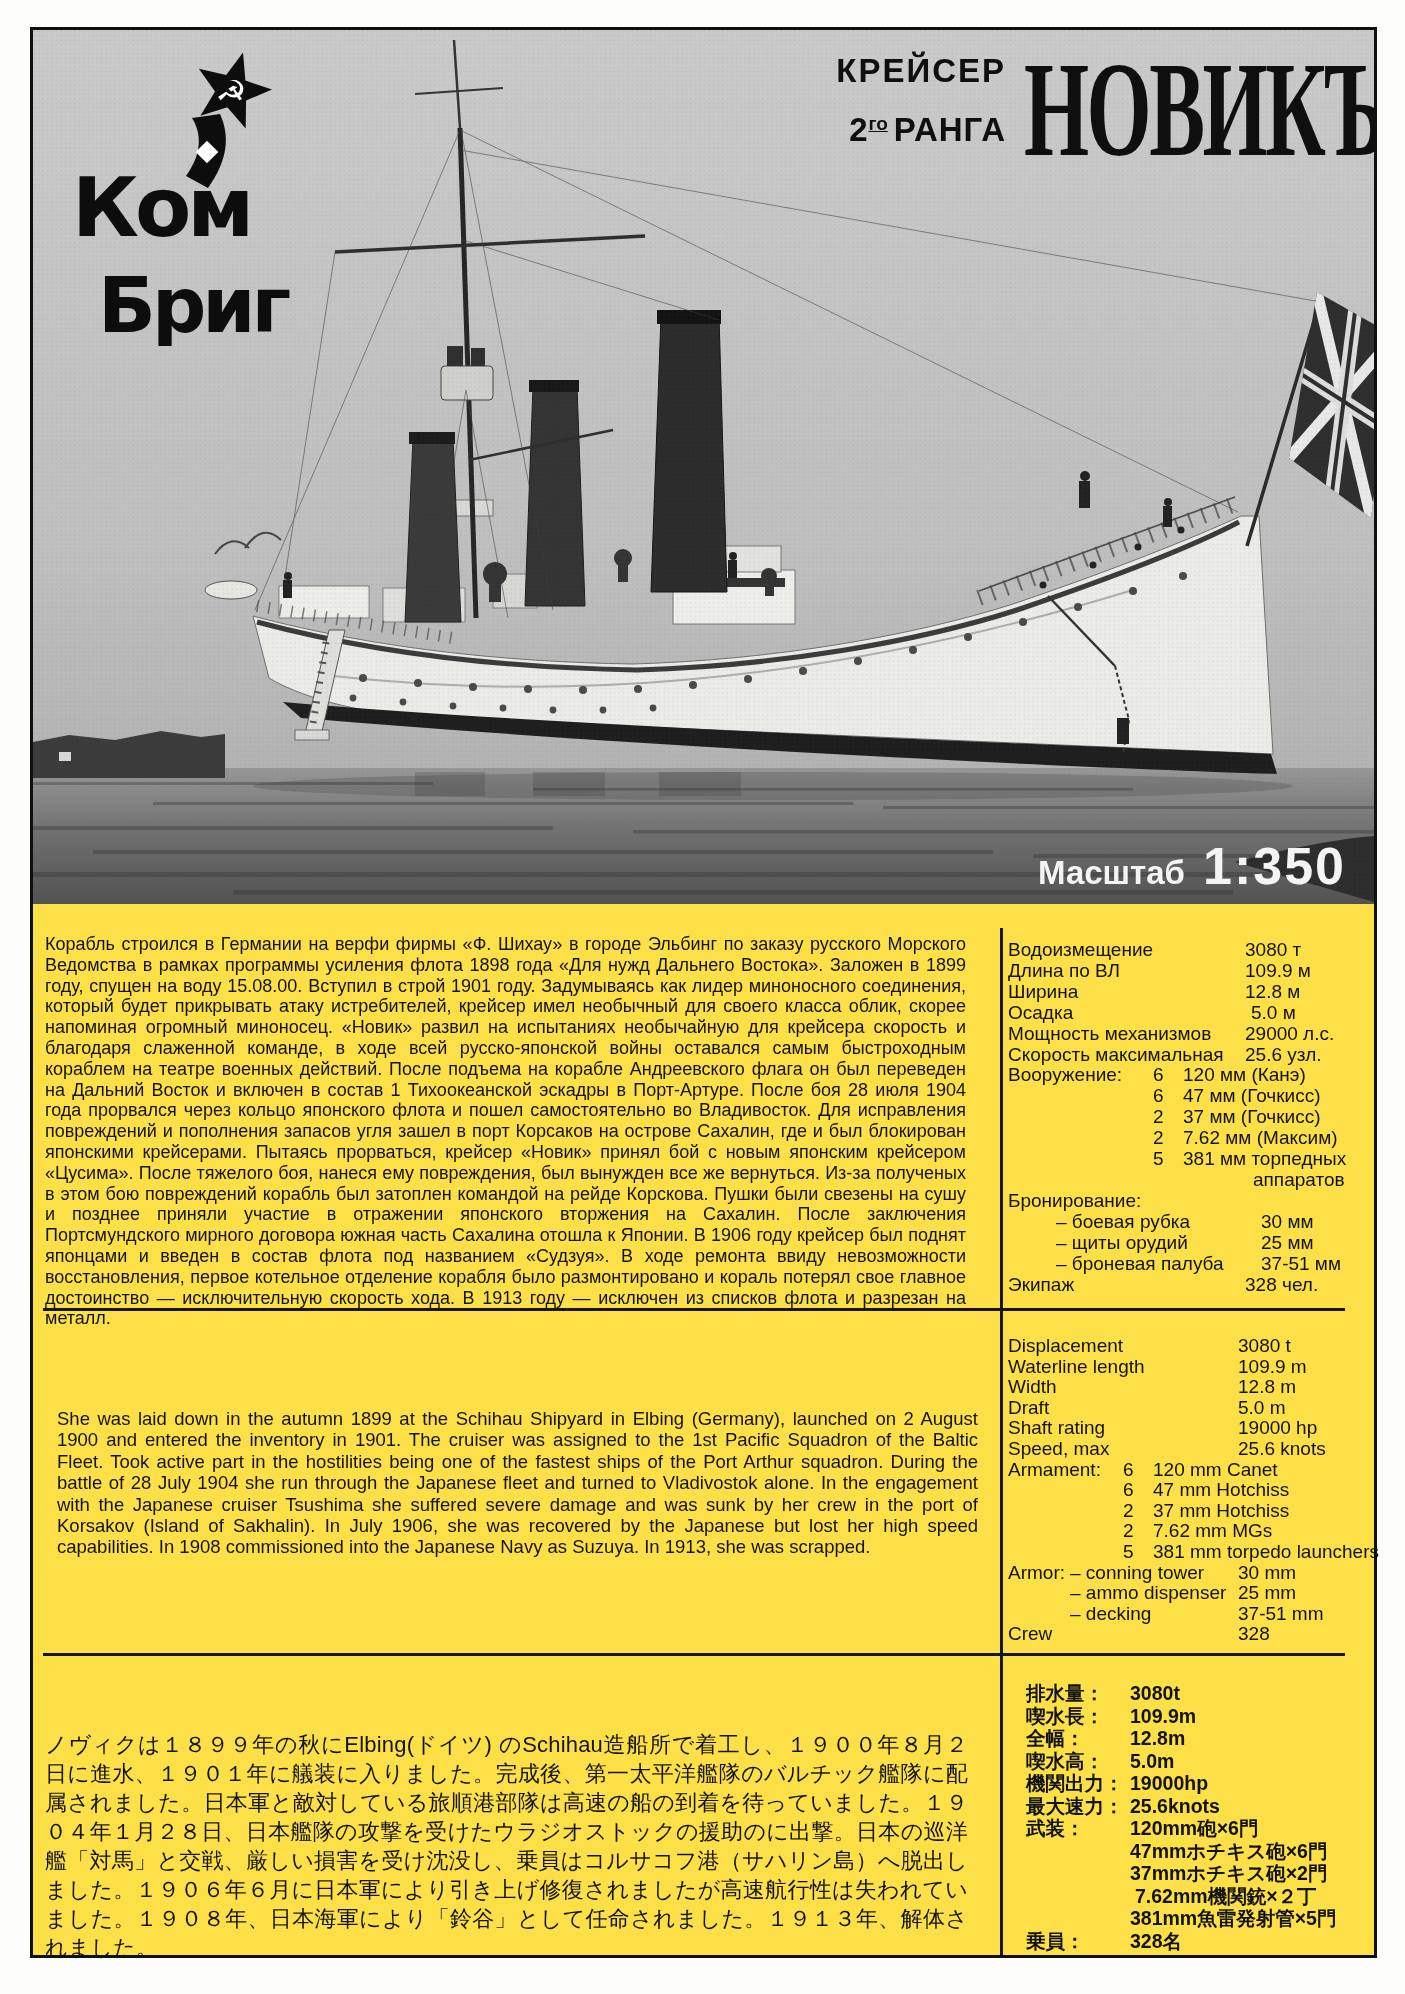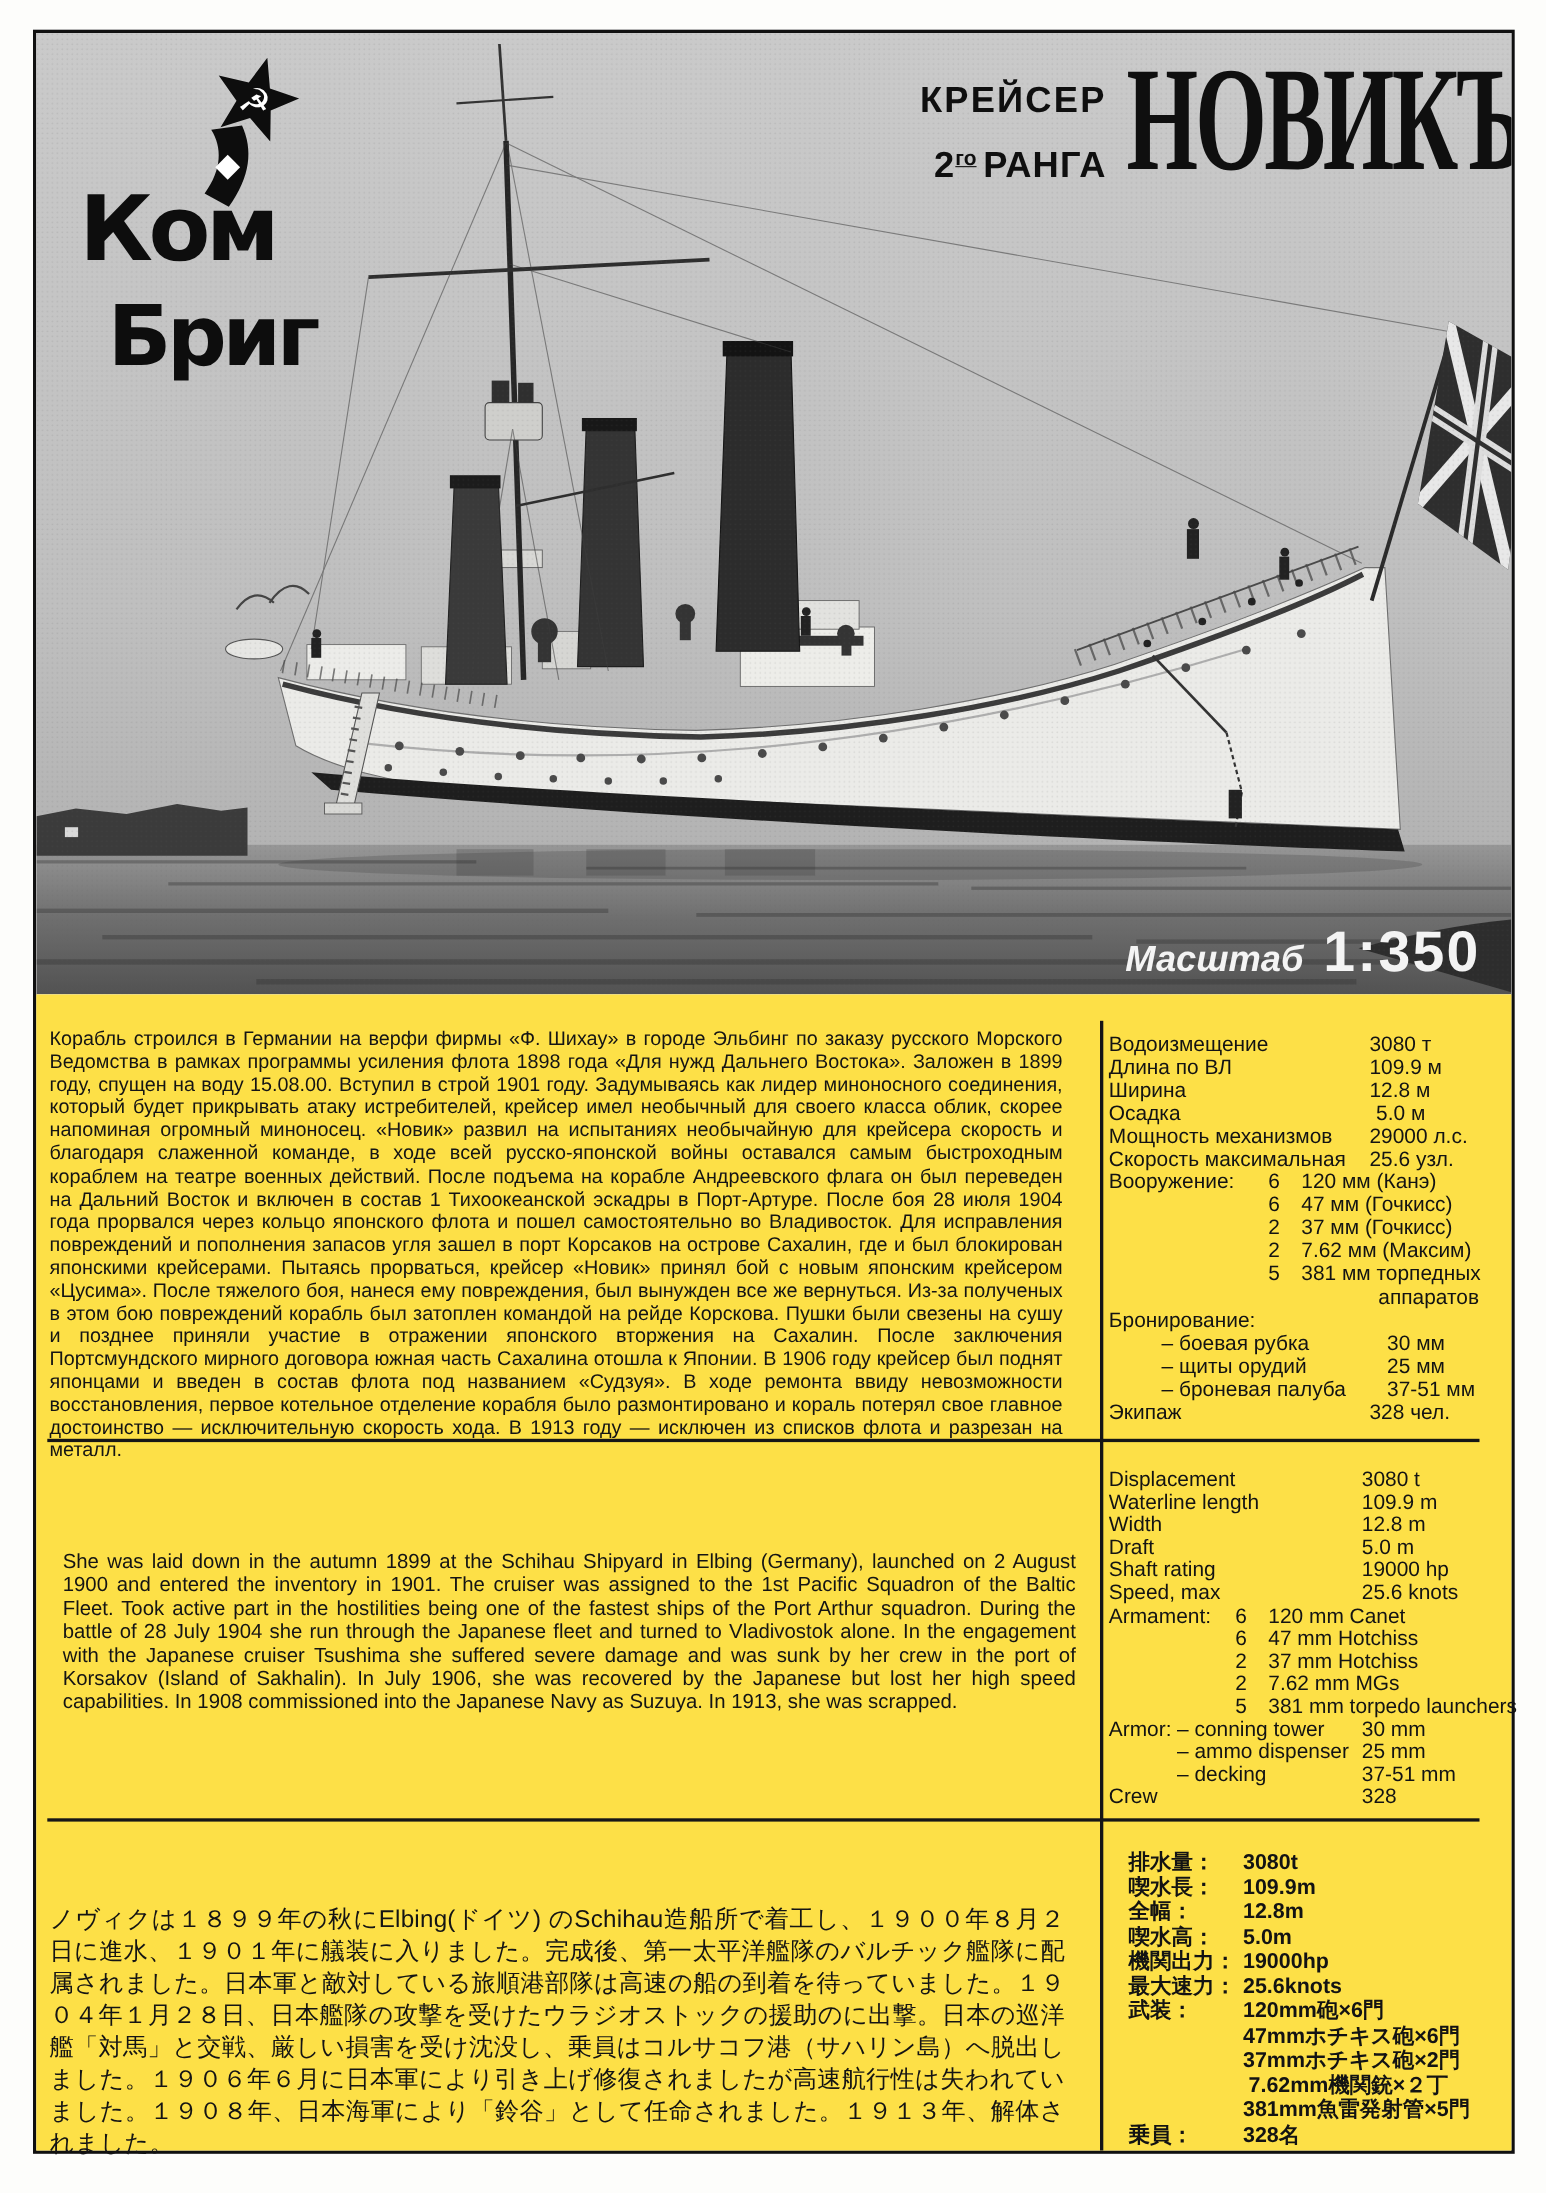--- a/index.html
+++ b/index.html
@@ -7,31 +7,31 @@
        font-family:"Liberation Sans",sans-serif;color:#161616;}
   .frame{position:absolute;left:30px;top:27px;width:1341px;height:1925px;
          border:3px solid #101010;background:#ffffff;}
   
   .photo-wrap{position:absolute;left:0;top:0;width:1341px;height:874px;overflow:hidden;background:#c2c2c2;}
   .photo-svg{display:block;}
   
   .logo{position:absolute;left:37px;top:6px;width:220px;height:310px;}
   .logo text.brand{font-family:"DejaVu Sans",sans-serif;font-weight:bold;letter-spacing:-4px;fill:#0d0d0d;}
   
-  .title-block{position:absolute;right:18px;top:24px;display:flex;align-items:flex-end;gap:18px;color:#0f0f0f;}
+  .title-block{position:absolute;right:18px;top:24px;display:flex;align-items:flex-start;gap:18px;color:#0f0f0f;}
   .t-left{text-align:right;line-height:1;}
   .t-line1{font-size:33px;font-weight:bold;letter-spacing:2px;}
   .t-line2{font-size:33px;font-weight:bold;letter-spacing:1px;margin-top:26px;white-space:nowrap;}
   .t-sup{font-size:19px;vertical-align:11px;text-decoration:underline;letter-spacing:0;margin-right:6px;}
   .ship-name-box{width:332px;height:112px;overflow:visible;}
   .ship-name{font-family:"Liberation Serif",serif;font-weight:bold;font-size:135px;line-height:112px;
              letter-spacing:-4px;white-space:nowrap;transform:scaleX(0.62);transform-origin:left center;}
   
   .scale-badge{position:absolute;right:28px;bottom:8px;display:flex;align-items:baseline;gap:18px;color:#f4f4f4;}
-  .scale-word{font-size:33px;font-weight:bold;font-style:italic;}
+  .scale-word{font-size:33px;font-weight:bold;}
   .scale-value{font-size:52px;font-weight:bold;letter-spacing:2px;}
   
   .content{position:absolute;left:0;top:874px;width:1341px;height:1051px;background:#fde047;}
   .vdiv{position:absolute;left:967px;top:24px;bottom:0;width:3px;background:#161616;}
   .hr{position:absolute;left:10px;width:1302px;height:3px;background:#161616;}
   .hr1{top:404px;} .hr2{top:749px;}
   .para{position:absolute;margin:0;text-align:justify;color:#141414;}
   .para.ru{left:12px;top:30px;width:921px;font-size:18px;line-height:20.8px;}
   .para.en{left:24px;top:504px;width:921px;font-size:18.5px;line-height:21.4px;}
   .para.jp{left:12px;top:826px;width:923px;font-size:22px;line-height:29px;font-weight:400;letter-spacing:0.2px;}

